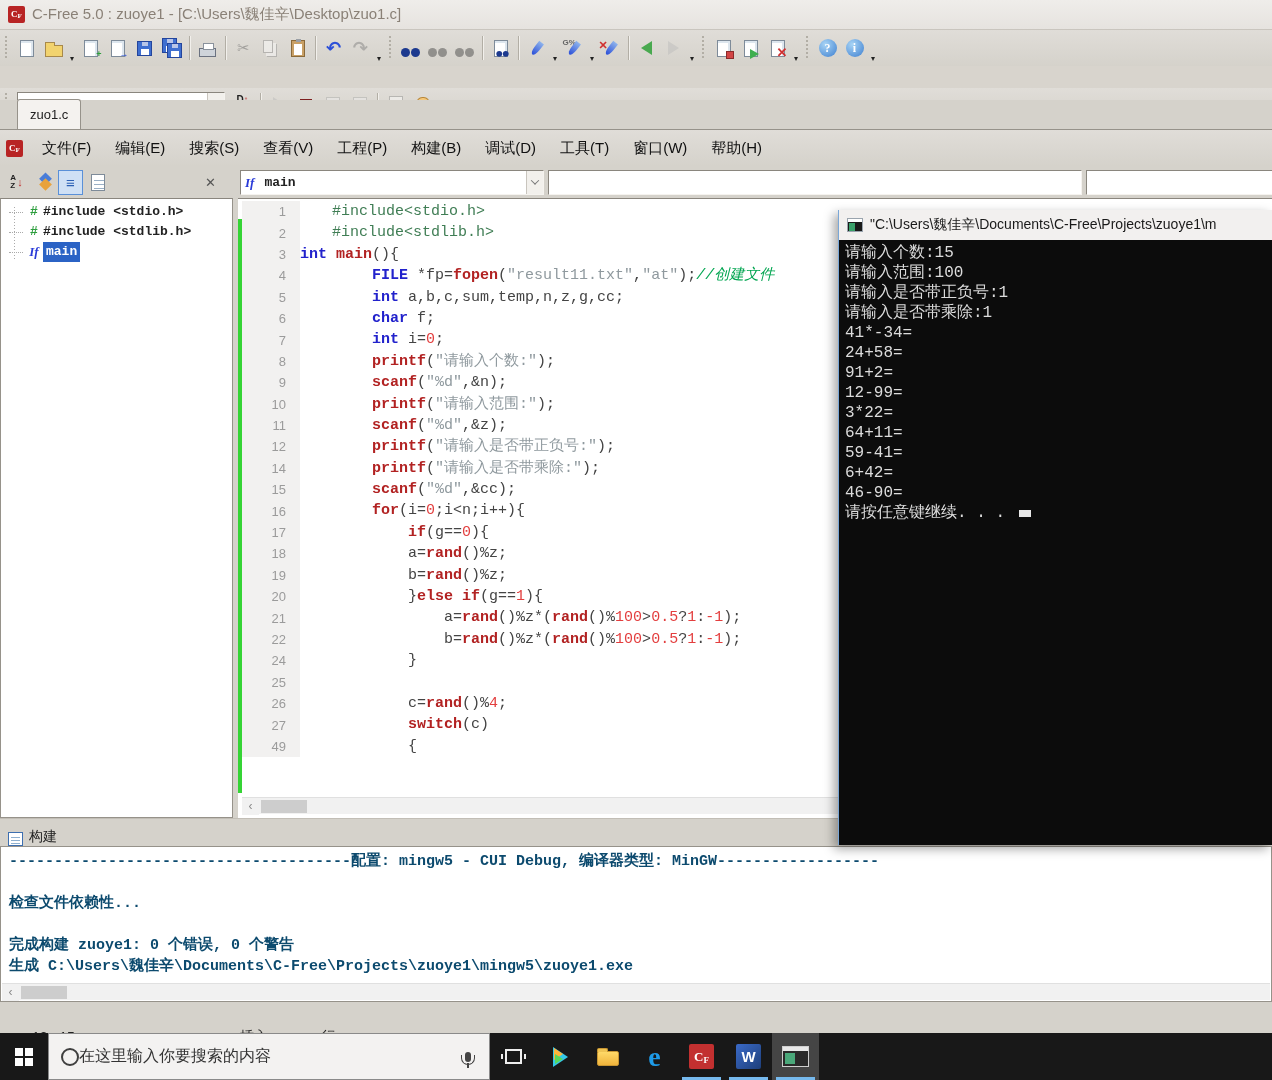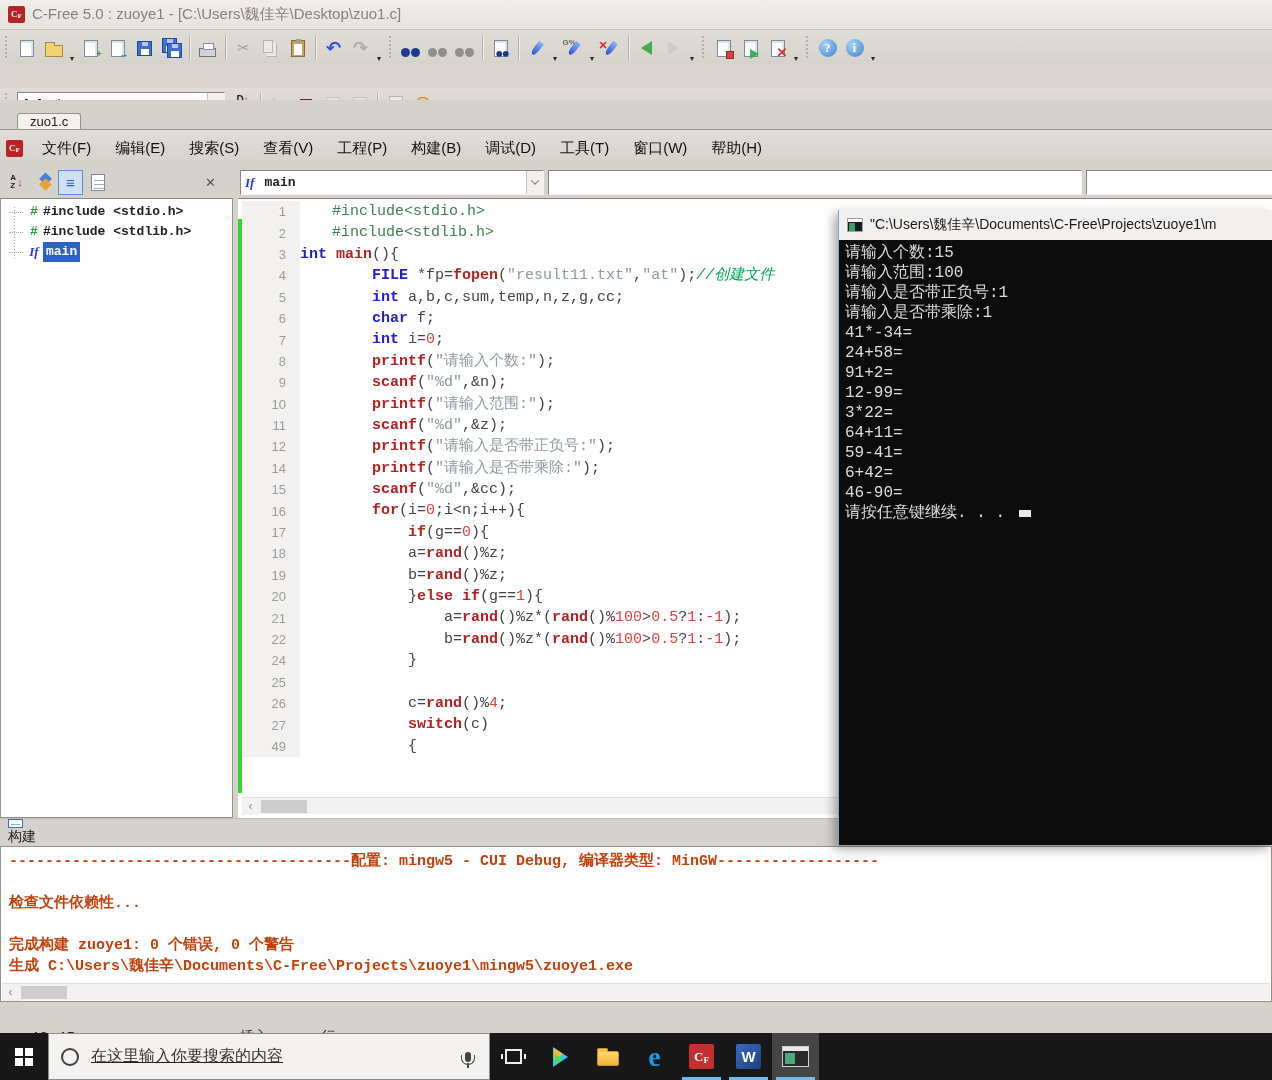--- a/index.html
+++ b/index.html
@@ -74,21 +74,21 @@
   .dna{font-style:normal;color:#c03030;font-weight:bold;font-size:11px;margin-left:1px;}
   .lst{color:#2b5fb4;font-weight:bold;font-size:15px;line-height:15px;}
   .xg{color:#555;font-weight:bold;font-size:13px;}
   
   .combo{display:flex;align-items:center;height:25px;background:#fff;border:1px solid;border-color:#8a867e #f5f3ef #f5f3ef #8a867e;position:relative;}
   .combo .val{flex:1;padding:0 6px;font-size:14px;white-space:nowrap;overflow:hidden;}
   .combo .cbtn{width:17px;height:100%;border-left:1px solid #c9c5be;display:flex;align-items:center;justify-content:center;background:#f2f0ec;}
   .chev{width:6px;height:6px;border-right:1.6px solid #777;border-bottom:1.6px solid #777;transform:rotate(45deg) translate(-1px,-1px);}
   
   .tabbar{position:absolute;left:0;top:100px;width:1272px;height:30px;background:#d5d2cb;border-bottom:1px solid #96928a;}
-  .tab{position:absolute;left:17px;bottom:0;height:16px;padding:0 12px;background:#f4f2ef;border:1px solid #96928a;border-bottom:none;
+  .tab{position:absolute;left:17px;bottom:0;height:30px;padding:0 12px;background:#f4f2ef;border:1px solid #96928a;border-bottom:none;
     border-radius:3px 3px 0 0;display:flex;align-items:center;font-size:13px;}
   .menubar{position:absolute;left:0;top:130px;width:1272px;height:36px;display:flex;align-items:center;background:linear-gradient(#e0ddd8,#d5d2cb);padding-left:6px;}
   .menu-item{padding:4px 12px;font-size:15px;color:#111;}
   
   .subhdr{position:absolute;left:0;top:166px;width:1272px;height:32px;display:flex;align-items:center;background:#d5d2cb;}
   .ptool{width:233px;display:flex;align-items:center;padding-left:4px;}
   .ptool .tbtn{width:25px;height:25px;margin-right:2px;}
   .ptool .tbtn.pressed{border:1px solid #5a90d8;background:#cfe0f5;}
   .ptool .xclose{margin-left:auto;margin-right:10px;}
   .combos{flex:1;display:flex;align-items:center;gap:4px;padding-left:7px;}
@@ -114,36 +114,36 @@
   .tk-kw{color:#2222cc;font-weight:bold;}
   .tk-fn{color:#b22222;font-weight:bold;}
   .tk-num{color:#e33e3e;}
   .tk-str{color:#8f999e;}
   .tk-cmt{color:#00a550;font-style:italic;}
   .hscroll{position:absolute;left:0;bottom:4px;height:17px;background:#f1f1f1;display:flex;align-items:center;border-top:1px solid #e0e0e0;}
   .hs-ed{left:4px;right:0;}
   .hs-btn{width:17px;height:17px;display:flex;align-items:center;justify-content:center;color:#888;font-size:12px;background:#f1f1f1;}
   .hs-thumb{width:46px;height:13px;background:#cdcdcd;margin-left:2px;}
   
-  .bhdr{position:absolute;left:0;top:818px;width:1272px;height:28px;background:#d5d2cb;display:flex;align-items:flex-start;padding-left:8px;border-top:1px solid #c2beb6;flex-direction:column;}
+  .bhdr{position:absolute;left:0;top:818px;width:1272px;height:28px;background:#d5d2cb;display:flex;align-items:flex-end;padding-left:8px;border-top:1px solid #c2beb6;}
   .bhdr .bico{width:15px;height:14px;background:#fff;border:1px solid #3d6fb0;margin-right:6px;
     background-image:repeating-linear-gradient(180deg,transparent 0 2px,#8fb0d0 2px 3px);background-size:9px 100%;background-position:2px 2px;background-repeat:no-repeat;}
   .bhdr .blab{font-size:14px;}
   .bout{position:absolute;left:0;top:846px;width:1272px;height:156px;background:#fff;border:1px solid #96928a;padding:4px 8px 0 8px;}
-  .bo-line{font:bold 15px/21px "Liberation Mono","DejaVu Sans Mono",monospace;color:#c2410c;white-space:pre;}
+  .bo-line{font:bold 15px/21px "Liberation Mono","DejaVu Sans Mono",monospace;color:#0c4a6e;white-space:pre;}
   .hs-bo{left:1px;right:1px;bottom:1px;}
   
   .statusbar{position:absolute;left:0;top:1002px;width:1272px;height:31px;background:#d5d2cb;display:flex;align-items:stretch;padding:3px 2px;gap:2px;}
   .seg{box-shadow:inset 1px 1px 0 #9a958c,inset -1px -1px 0 #fff;display:flex;align-items:center;justify-content:center;font-size:14px;color:#222;margin-top:32px;}
   
   .taskbar{position:absolute;left:0;top:1033px;width:1272px;height:47px;background:#181818;display:flex;align-items:stretch;z-index:9;}
   .start{width:48px;display:flex;align-items:center;justify-content:center;}
   .win-logo{display:grid;grid-template-columns:8px 8px;grid-template-rows:8px 8px;gap:2px;}
   .win-logo b{background:#fdfdfd;}
-  .searchbox{width:442px;background:#f3f2f1;border:1px solid #8a8a8a;display:flex;align-items:center;padding:0 12px;gap:12px;text-decoration:underline;}
+  .searchbox{width:442px;background:#f3f2f1;border:1px solid #8a8a8a;display:flex;align-items:center;padding:0 12px;}
   .cortana{width:18px;height:18px;border:2.5px solid #3f3f3f;border-radius:50%;flex:none;}
   .searchbox .stext{flex:1;color:#333;font-size:16px;white-space:nowrap;overflow:hidden;}
   .mic{position:relative;width:6px;height:10px;background:#444;border-radius:3px;margin-right:6px;flex:none;}
   .mic::before{content:"";position:absolute;left:-4px;top:3px;width:12px;height:9px;border:1.5px solid #444;border-top:none;border-radius:0 0 8px 8px;}
   .mic::after{content:"";position:absolute;left:2px;bottom:-6px;width:2px;height:5px;background:#444;}
   .tb-app{position:relative;width:47px;display:flex;align-items:center;justify-content:center;}
   .tb-app.active{background:#454545;}
   .tb-app.running::after{content:"";position:absolute;left:4px;right:4px;bottom:0;height:3px;background:#76b9ed;}
   .tv-ico{position:relative;width:17px;height:15px;border:2px solid #ededed;}
   .tv-ico::before,.tv-ico::after{content:"";position:absolute;top:3px;width:2px;height:5px;background:#ededed;}

